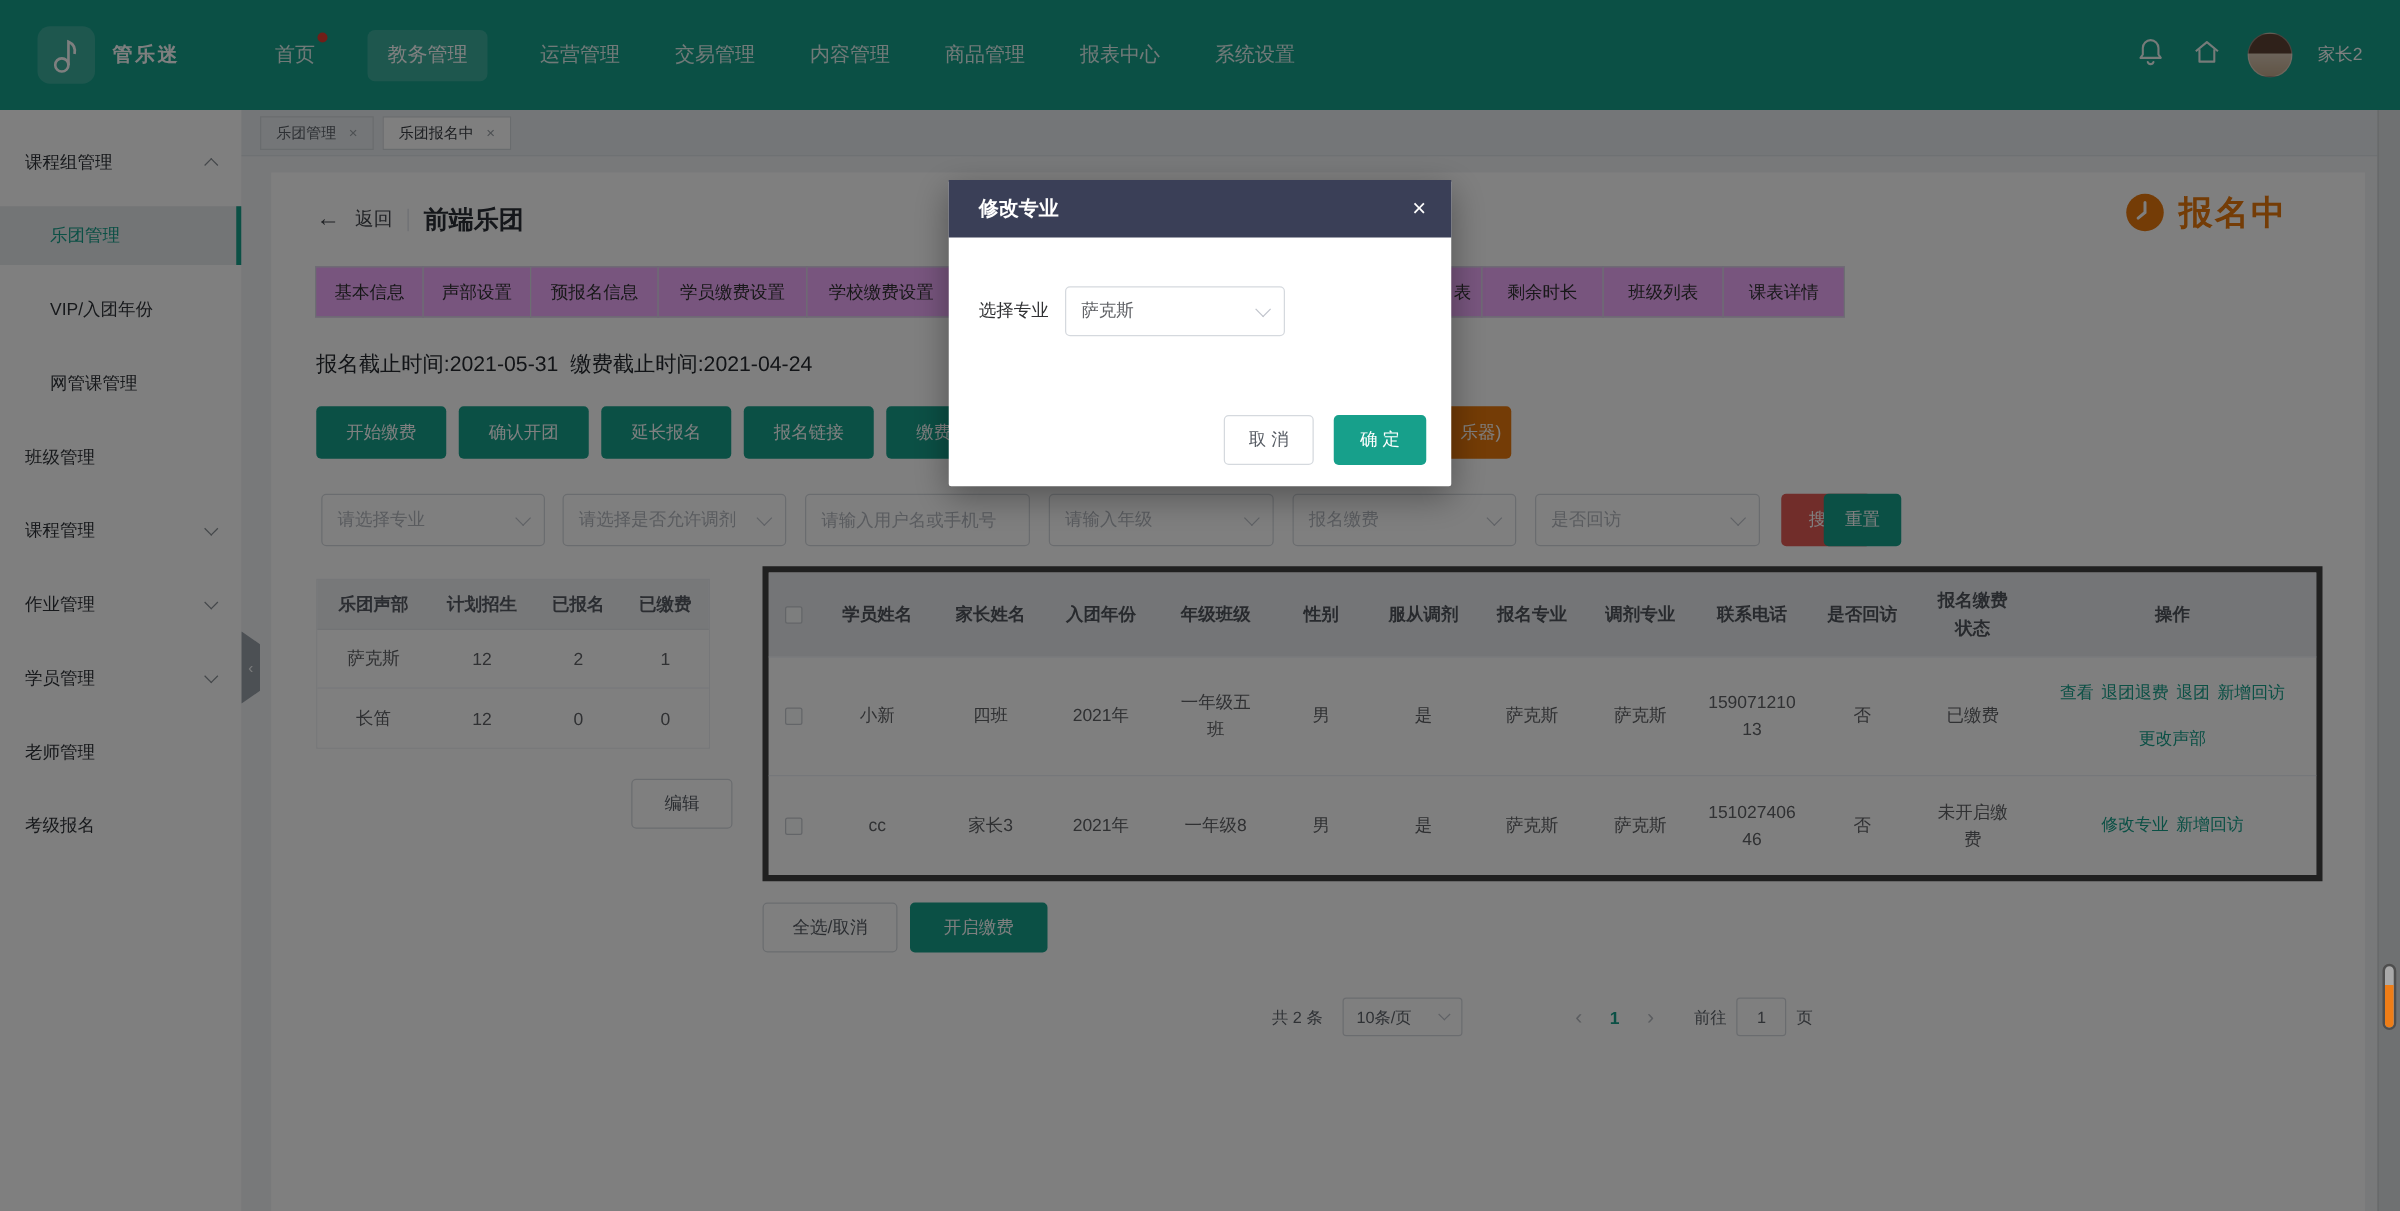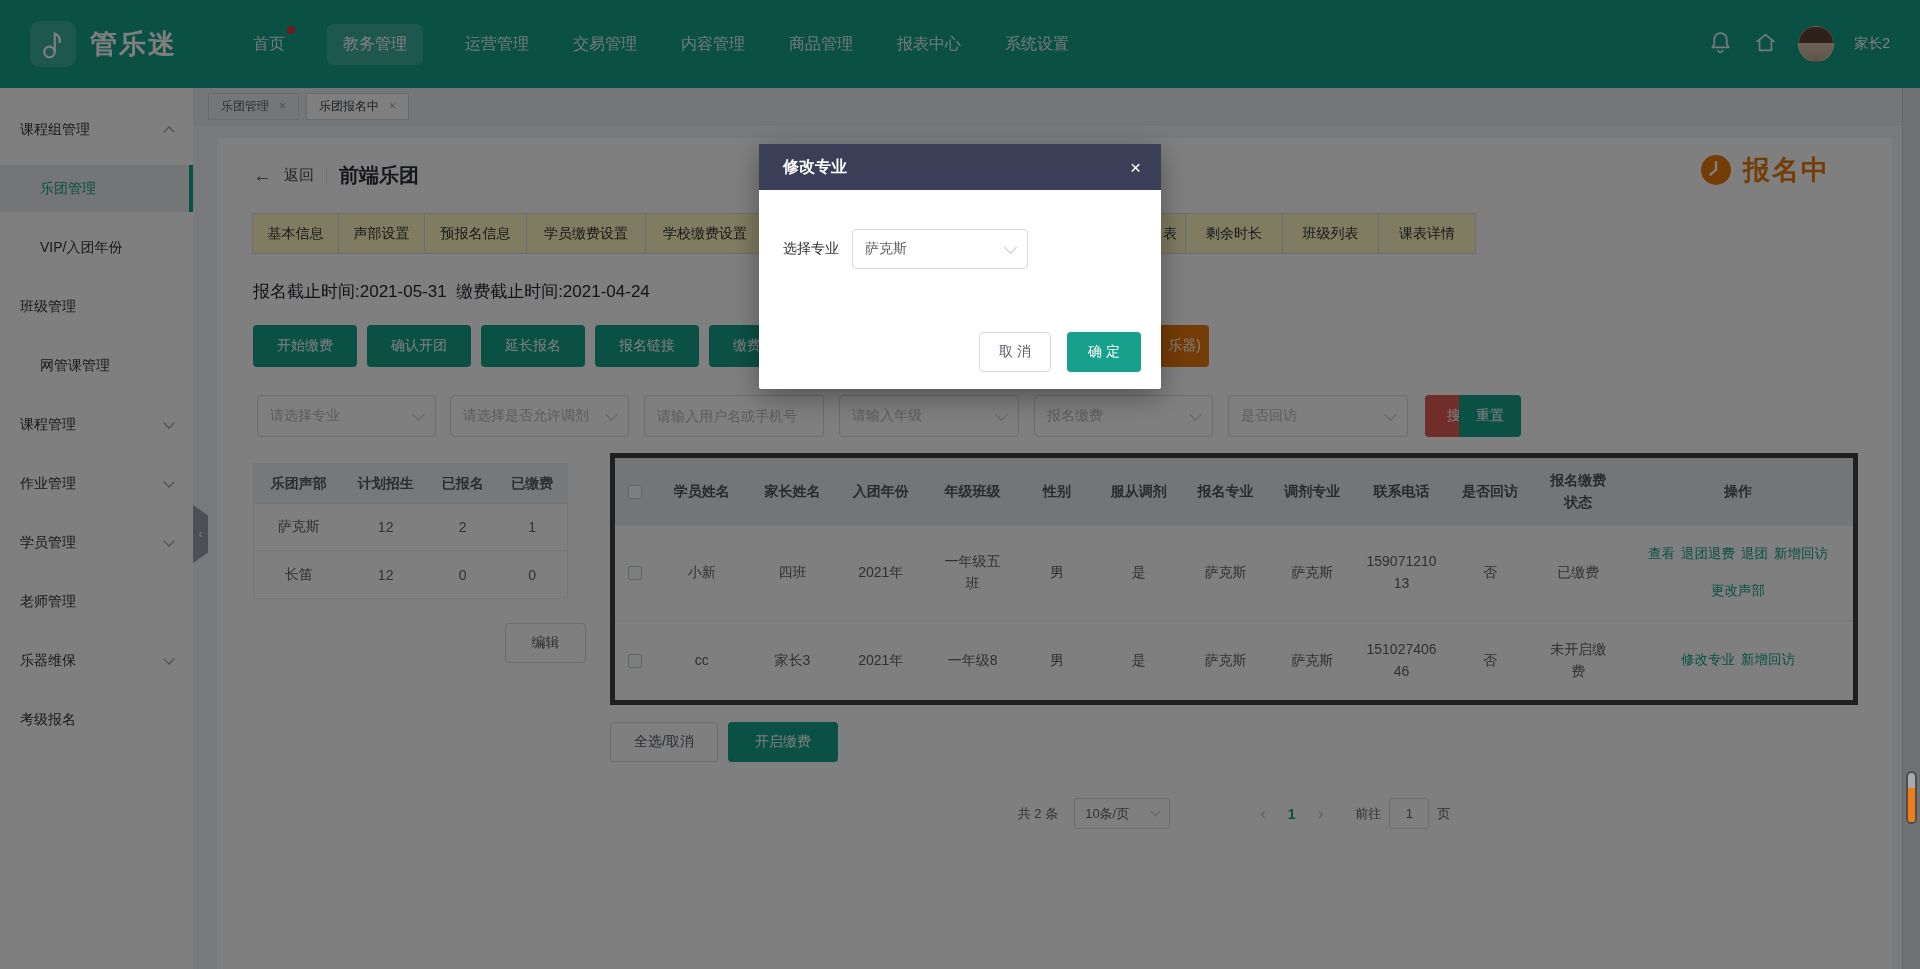--- a/index.html
+++ b/index.html
@@ -3,21 +3,21 @@
 <meta charset="utf-8">
 <style>
   * { margin:0; padding:0; box-sizing:border-box; }
   html,body { width:1920px; height:969px; overflow:hidden; }
   body { font-family:"Liberation Sans","DejaVu Sans",sans-serif; background:#f0f2f5; position:relative; color:#303133; }
 
   
   .header { position:absolute; top:0; left:0; right:0; height:88px; background:#17a08b; display:flex; align-items:center; padding:0 30px; z-index:10; }
   .logo { display:flex; align-items:center; gap:14px; }
   .logo-icon { width:46px; height:46px; border-radius:10px; background:rgba(255,255,255,.16); display:flex; align-items:center; justify-content:center; }
-  .logo-text { color:#fff; font-size:27px; font-weight:bold; letter-spacing:2px; }
+  .logo-text { color:#fff; font-size:16px; font-weight:bold; letter-spacing:2px; }
   .nav { display:flex; align-items:center; margin-left:74px; gap:40px; }
   .nav-item { color:rgba(255,255,255,.88); font-size:16px; cursor:pointer; position:relative; padding:10px 2px; }
   .nav-item.active { background:rgba(255,255,255,.16); border-radius:6px; padding:10px 16px; color:#fff; }
   .red-dot { position:absolute; top:2px; right:-8px; width:8px; height:8px; border-radius:50%; background:#e23c30; }
   .header-right { margin-left:auto; display:flex; align-items:center; gap:20px; }
   .avatar { width:36px; height:36px; border-radius:50%; overflow:hidden; background:linear-gradient(180deg,#5f4334 0%,#5f4334 46%,#d8c7b4 46%,#c2a98c 100%); border:1px solid rgba(255,255,255,.35); }
   .user-name { color:#fff; font-size:14px; }
 
   
   .sidebar { position:absolute; top:88px; left:0; width:193px; bottom:0; background:#fff; z-index:4; padding-top:12px; }
@@ -42,21 +42,21 @@
   .back-arrow { font-size:19px; color:#44484e; cursor:pointer; }
   .back-label { font-size:15px; color:#44484e; cursor:pointer; }
   .v-divider { width:1px; height:18px; background:#dcdfe6; }
   .page-title { font-size:20px; font-weight:bold; color:#2b2f36; }
 
   .status-badge { position:absolute; top:14px; right:62px; display:flex; align-items:center; gap:10px; }
   .status-text { font-size:27px; font-weight:bold; color:#e8780c; letter-spacing:2px; }
 
   .detail-tabs { position:absolute; top:75px; left:36px; height:41px; width:1600px; }
   .dt-left { display:flex; }
-  .dtab { display:flex; align-items:center; justify-content:center; height:41px; border:1px solid #d8dce5; background:#fef9c3; color:#303133; font-size:14px; margin-left:-1px; cursor:pointer; }
+  .dtab { display:flex; align-items:center; justify-content:center; height:41px; border:1px solid #d8dce5; background:#f0abfc; color:#303133; font-size:14px; margin-left:-1px; cursor:pointer; }
   .dt-right { position:absolute; left:837px; top:0; display:flex; }
   .dtab-partial { justify-content:flex-end; padding-right:8px; }
 
   .deadline { position:absolute; top:142px; left:36px; font-size:17px; color:#24282e; white-space:pre; }
 
   .actions-row { position:absolute; top:187px; left:36px; display:flex; gap:10px; }
   .btn { border:none; border-radius:4px; font-size:14px; height:42px; cursor:pointer; font-family:inherit; }
   .btn-teal { background:#17a08b; color:#fff; width:104px; }
   .btn-teal-partial { text-align:left; padding-left:24px; }
   .btn-orange { position:absolute; top:187px; left:832px; width:160px; background:#e8780c; color:#fff; text-align:right; padding-right:8px; }
@@ -169,44 +169,40 @@
   <div class="m-item">
     <span>课程组管理</span>
     <span class="chev chev-side chev-up"></span>
   </div>
   <div class="m-item m-sub m-active">
     <span>乐团管理</span>
   </div>
   <div class="m-item m-sub">
     <span>VIP/入团年份</span>
   </div>
-  <div class="m-item">
-    <span>班级管理</span>
-  </div>
   <div class="m-item m-sub">
     <span>网管课管理</span>
   </div>
   <div class="m-item">
+    <span>班级管理</span>
+  </div>
+  <div class="m-item">
     <span>课程管理</span>
     <span class="chev chev-side"></span>
   </div>
   <div class="m-item">
     <span>作业管理</span>
     <span class="chev chev-side"></span>
   </div>
   <div class="m-item">
     <span>学员管理</span>
     <span class="chev chev-side"></span>
   </div>
   <div class="m-item">
     <span>老师管理</span>
-  </div>
-  <div class="m-item">
-    <span>乐器维保</span>
-    <span class="chev chev-side"></span>
   </div>
   <div class="m-item">
     <span>考级报名</span>
   </div>
 </div>
 <div class="collapse-handle">
   <span>‹</span>
 </div>
 
 <div class="tabbar">

